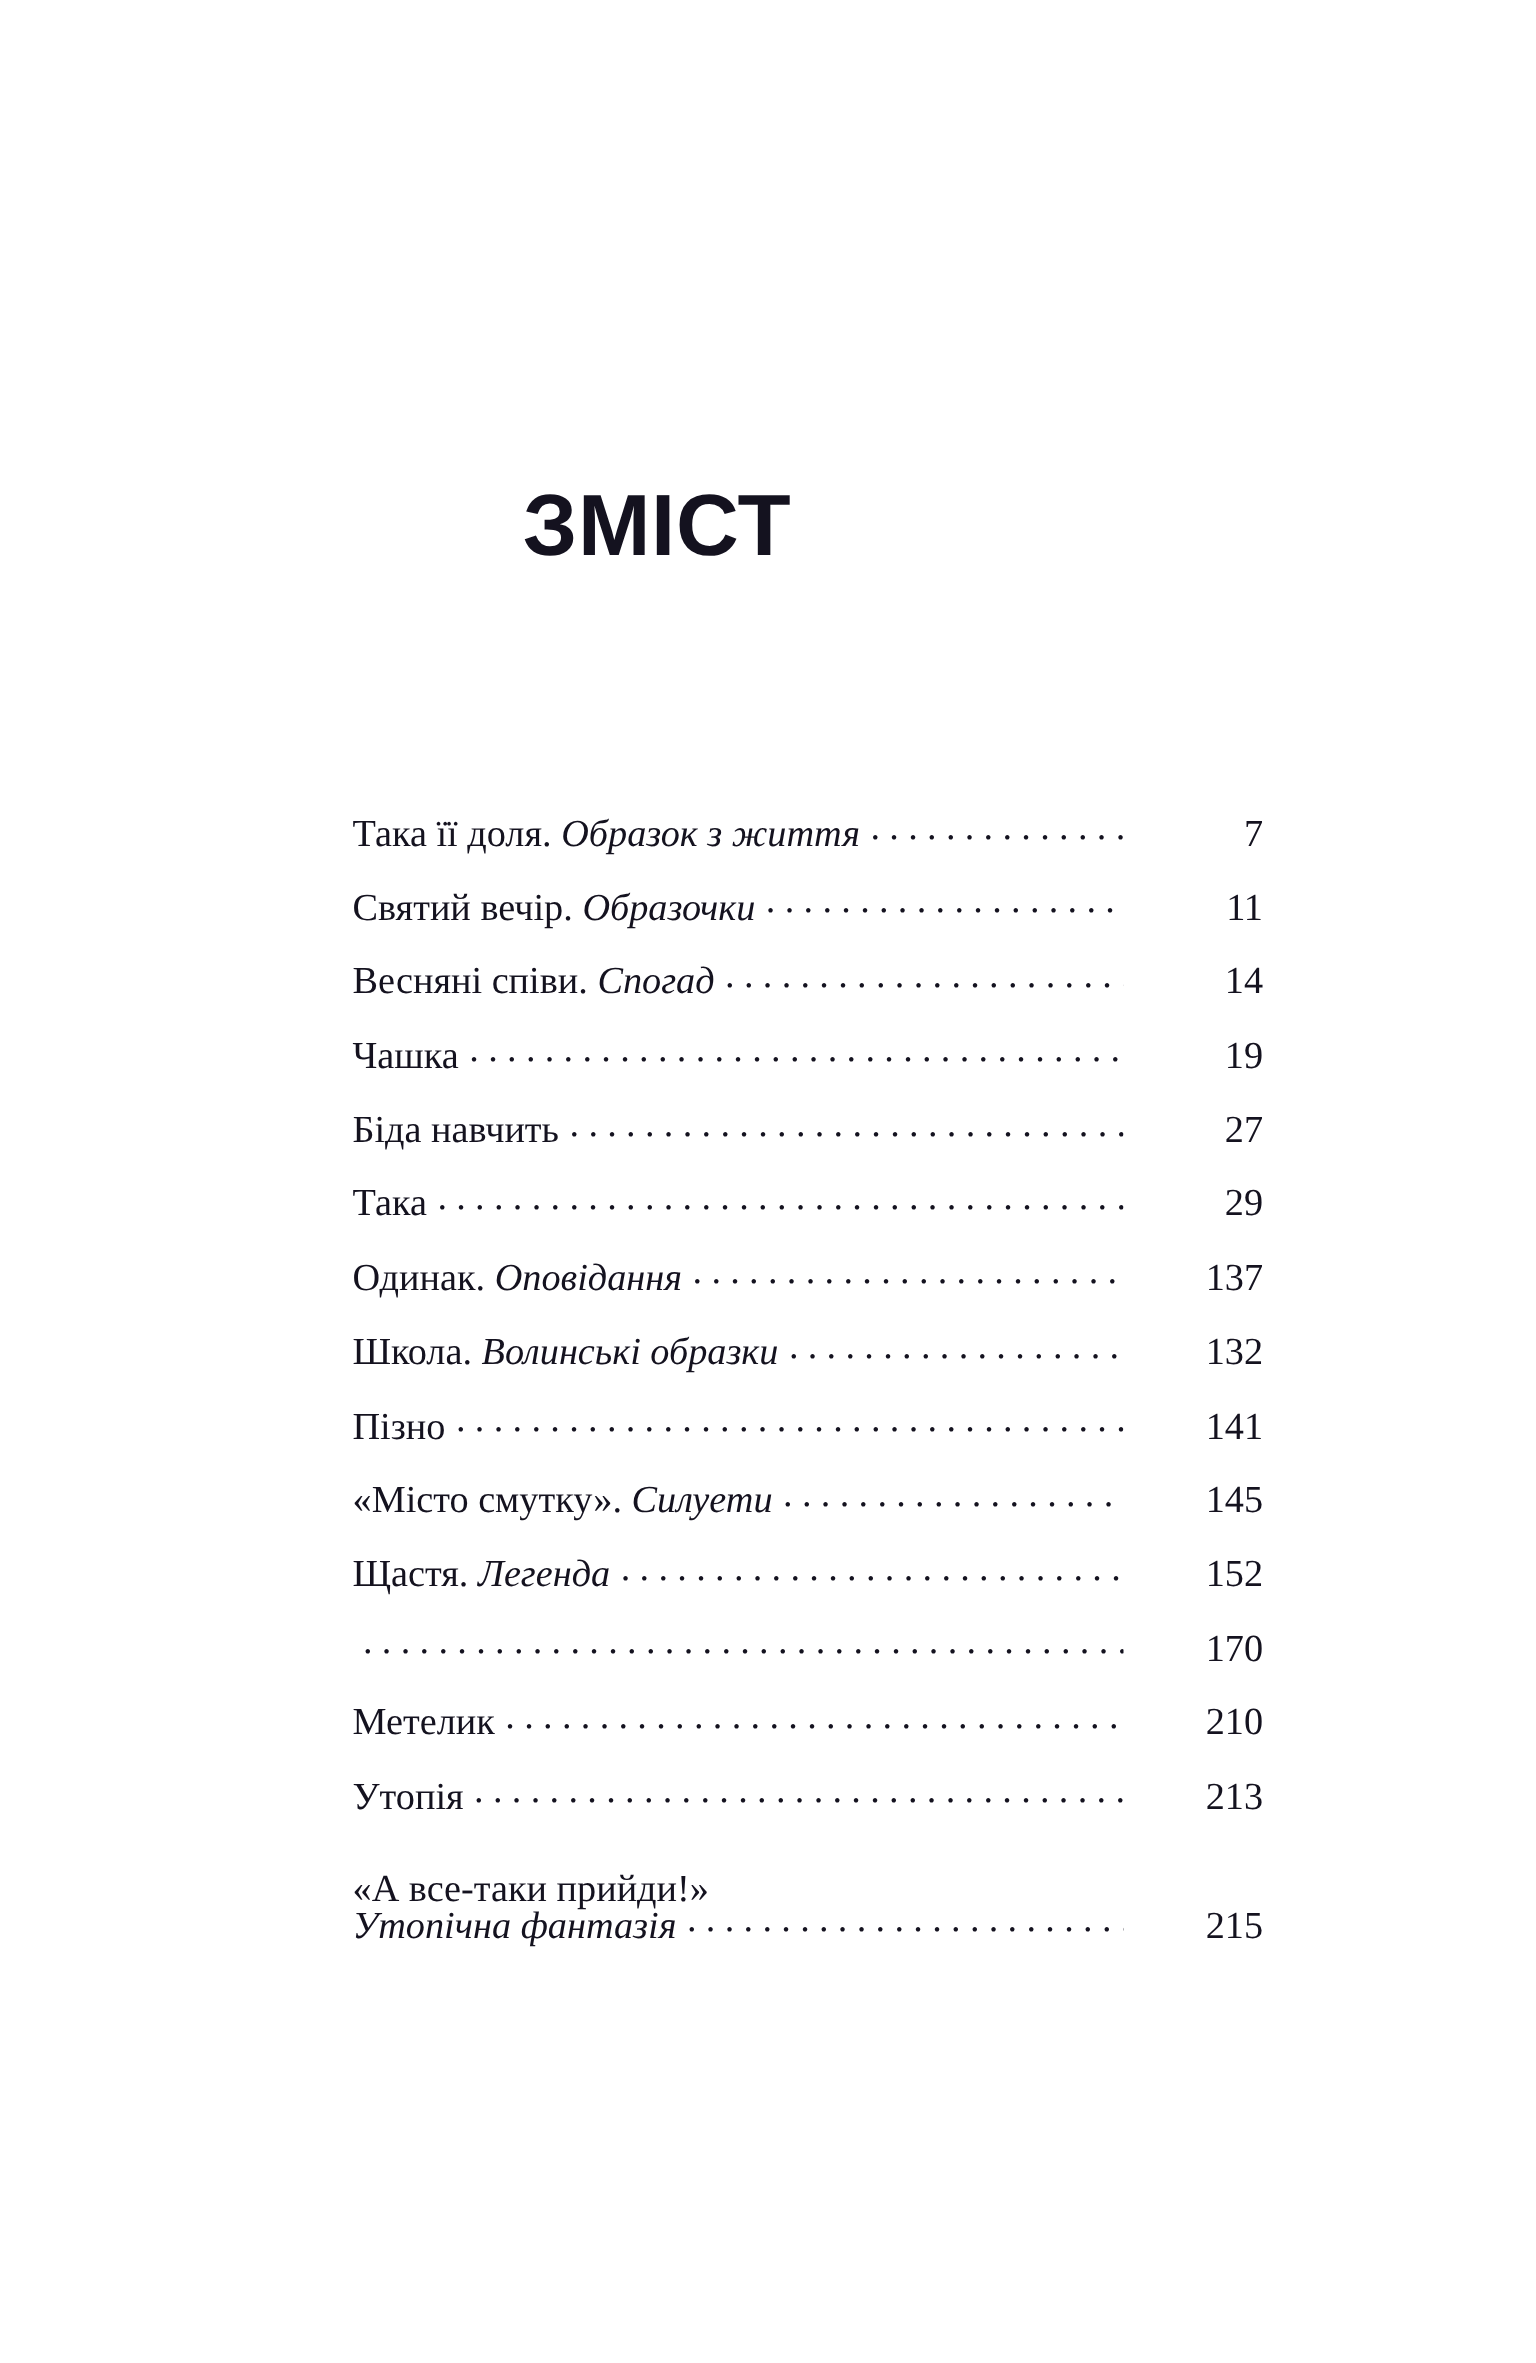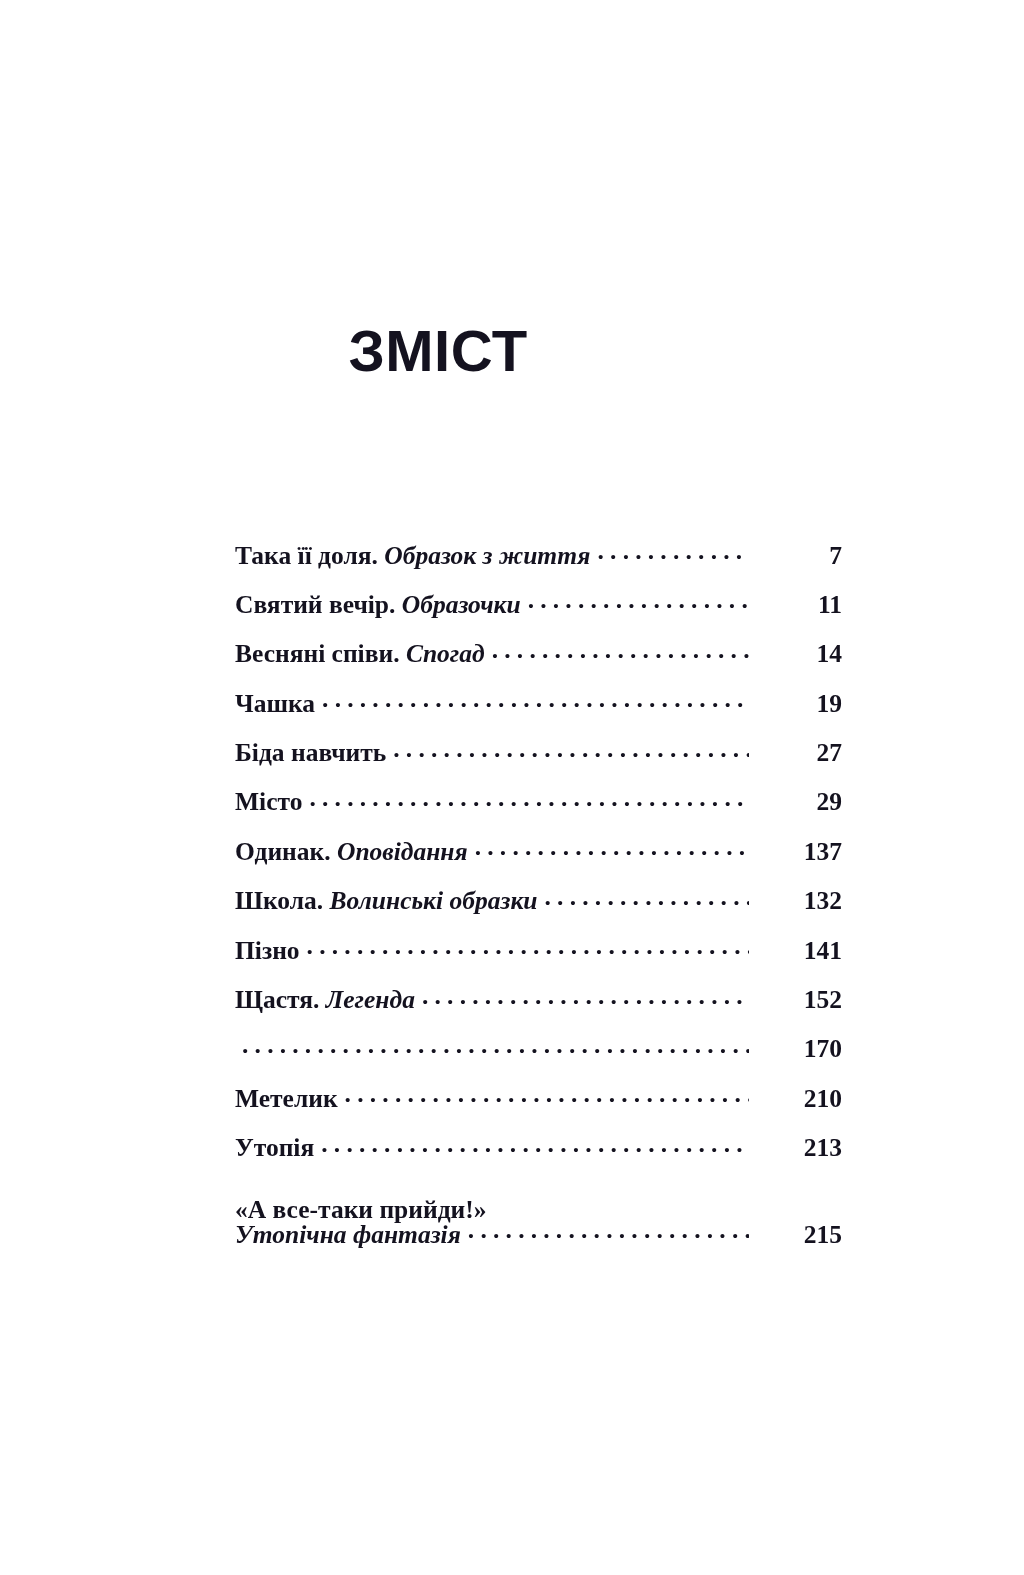--- a/index.html
+++ b/index.html
@@ -39,21 +39,20 @@
     color: #14121f;
     margin-left: 28px;
   }
 
   
   .toc-list {
     position: absolute;
     top: 534px;
     left: 235px;
     width: 607px;
-    font-weight: bold;
   }
 
   .toc-entry {
     position: relative;
     height: 49.4px;
     font-size: 25.5px;
     line-height: 28px;
   }
   .toc-entry.two-line {
     height: 98.8px;
@@ -165,21 +164,21 @@
       </div>
       <div class="toc-entry">
         <div class="entry-row">
           <span class="entry-title"><span class="main">Біда навчить</span></span>
           <span class="leader"></span>
           <span class="entry-page">27</span>
         </div>
       </div>
       <div class="toc-entry">
         <div class="entry-row">
-          <span class="entry-title"><span class="main">Місто</span></span>
+          <span class="entry-title"><span class="main">Така</span></span>
           <span class="leader"></span>
           <span class="entry-page">29</span>
         </div>
       </div>
       <div class="toc-entry">
         <div class="entry-row">
           <span class="entry-title"><span class="main">Одинак.</span> <span class="sub">Оповідання</span></span>
           <span class="leader"></span>
           <span class="entry-page">137</span>
         </div>
@@ -189,20 +188,27 @@
           <span class="entry-title"><span class="main">Школа.</span> <span class="sub">Волинські образки</span></span>
           <span class="leader"></span>
           <span class="entry-page">132</span>
         </div>
       </div>
       <div class="toc-entry">
         <div class="entry-row">
           <span class="entry-title"><span class="main">Пізно</span></span>
           <span class="leader"></span>
           <span class="entry-page">141</span>
+        </div>
+      </div>
+      <div class="toc-entry">
+        <div class="entry-row">
+          <span class="entry-title"><span class="main">«Місто смутку».</span> <span class="sub">Силуети</span></span>
+          <span class="leader"></span>
+          <span class="entry-page">145</span>
         </div>
       </div>
       <div class="toc-entry">
         <div class="entry-row">
           <span class="entry-title"><span class="main">Щастя.</span> <span class="sub">Легенда</span></span>
           <span class="leader"></span>
           <span class="entry-page">152</span>
         </div>
       </div>
       <div class="toc-entry">

